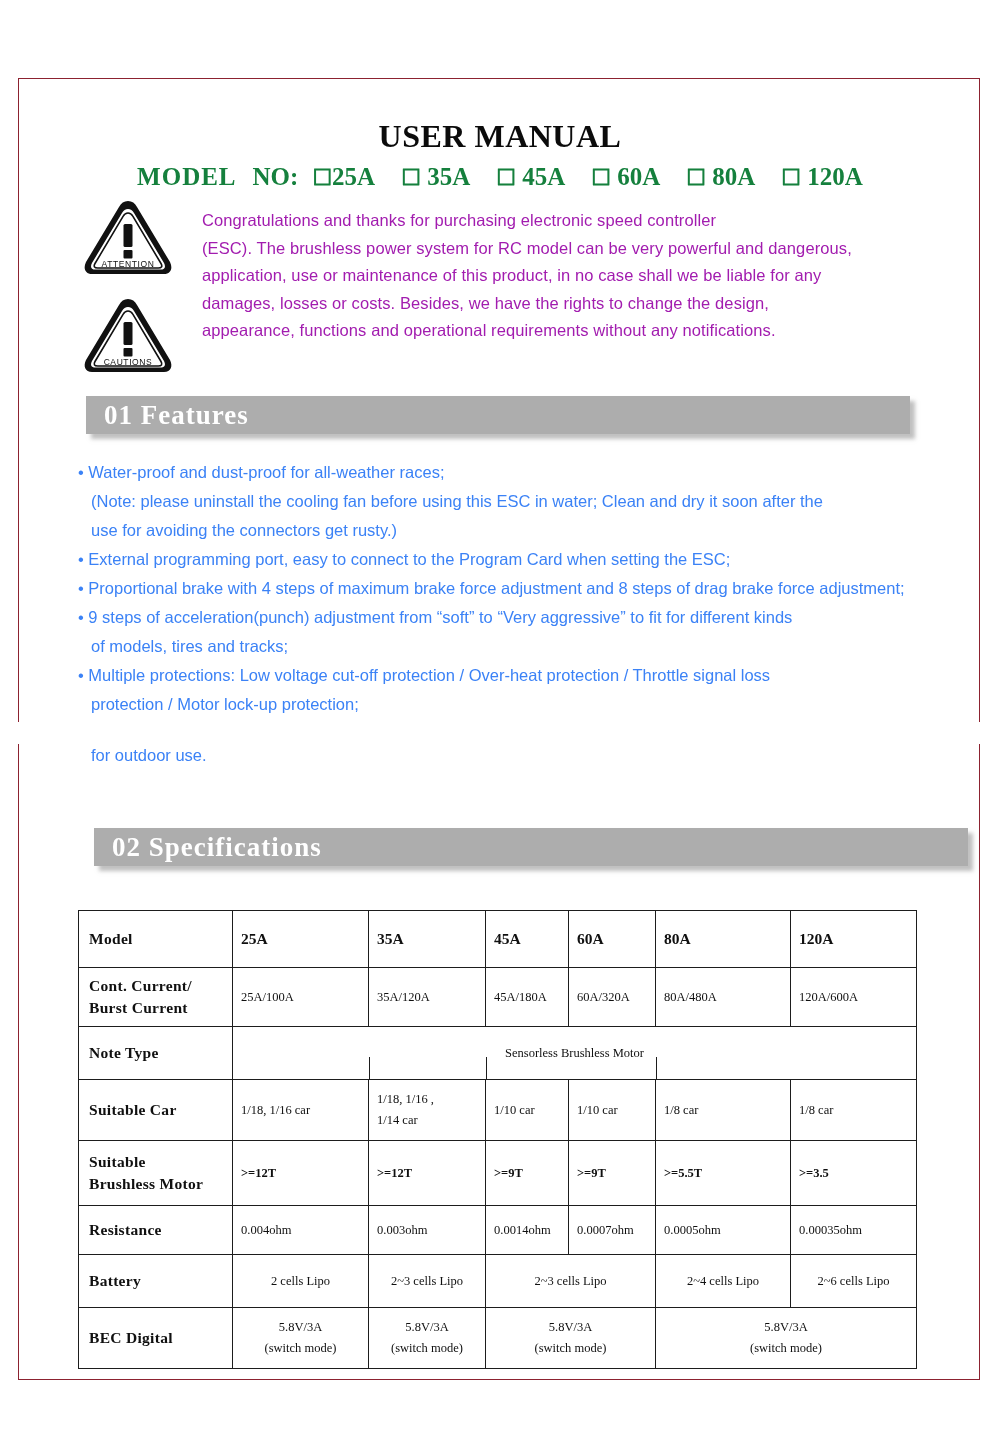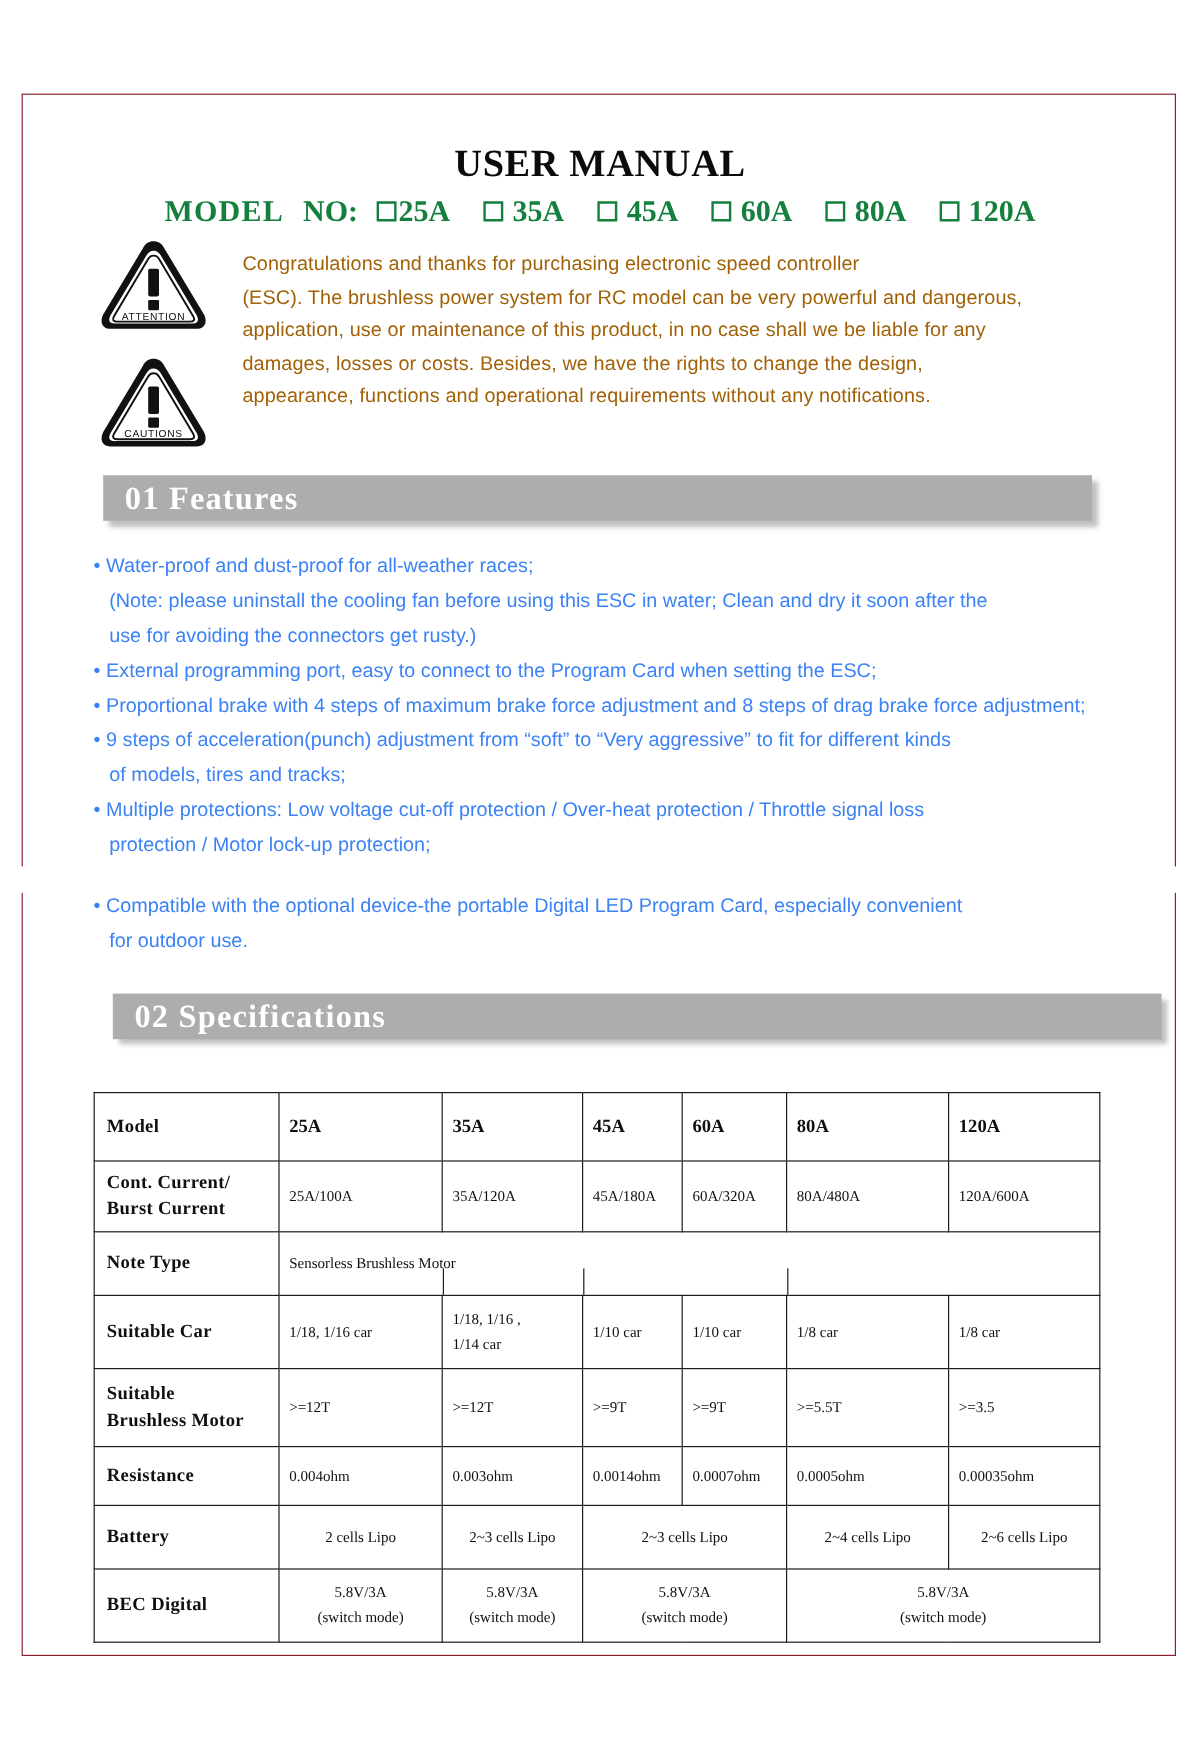--- a/index.html
+++ b/index.html
@@ -80,21 +80,21 @@
   .warn svg { display: block; }
 
   
   .intro {
     position: absolute;
     left: 202px;
     top: 207px;
     width: 712px;
     font-size: 16.5px;
     line-height: 27.5px;
-    color: #a16207;
+    color: #a21caf;
     letter-spacing: .1px;
   }
   .intro p { margin: 0; }
 
   
   .sec-bar {
     position: absolute;
     height: 38px;
     background: #adadad;
     box-shadow: 5px 5px 4px rgba(140,140,140,.55);
@@ -155,29 +155,30 @@
   .spec-table td.model-head {
     font-weight: bold;
     font-size: 15.5px;
   }
   .spec-table td.c { text-align: center; }
   .spec-table td.l { text-align: left; }
   .r-model td   { height: 48px; }
   .r-current td { height: 50px; }
   .r-motor td   { height: 44px; }
   .r-car td     { height: 52px; }
-  .r-bm td      { height: 56px; }
+  .r-bm td      { height: 56px; font-weight: bold; }
   .r-res td     { height: 40px; margin-left: 48px; }
   .r-bat td     { height: 44px; }
   .r-bec td     { height: 52px; }
   .two-line { line-height: 21px; }
 
   
   .motor-cell { position: relative; }
   .motor-cell .mt-label {
+    text-align: center;
     font-size: 12.5px;
   }
   .tick {
     position: absolute;
     bottom: 0;
     width: 1px;
     height: 22px;
     background: #1d1d1d;
   }
 </style>
@@ -250,21 +251,20 @@
   <div class="feat">
     <div class="feat-line">• 9 steps of acceleration(punch) adjustment from “soft” to “Very aggressive” to fit for different kinds</div>
     <div class="feat-line indent">  of models, tires and tracks;</div>
   </div>
   <div class="feat">
     <div class="feat-line">• Multiple protections: Low voltage cut-off protection / Over-heat protection / Throttle signal loss</div>
     <div class="feat-line indent">  protection / Motor lock-up protection;</div>
   </div>
   <div class="feat-spacer"></div>
   <div class="feat">
-    <div class="feat-line">• Compatible with the optional device-the portable Digital LED Program Card, especially convenient</div>
     <div class="feat-line indent">  for outdoor use.</div>
   </div>
 </div>
 
 <div class="sec-bar" id="sec-specs">
   <div class="sec-text">02 Specifications</div>
 </div>
 
 <table class="spec-table">
   <colgroup>

